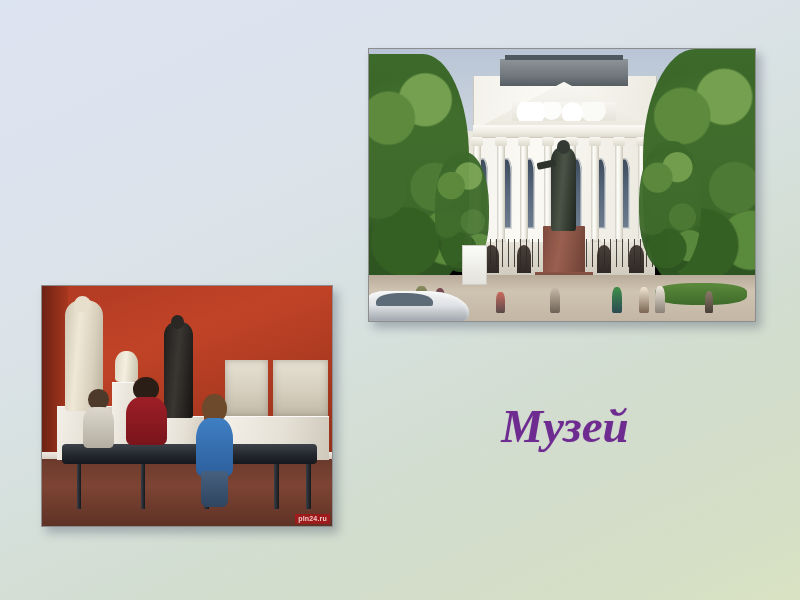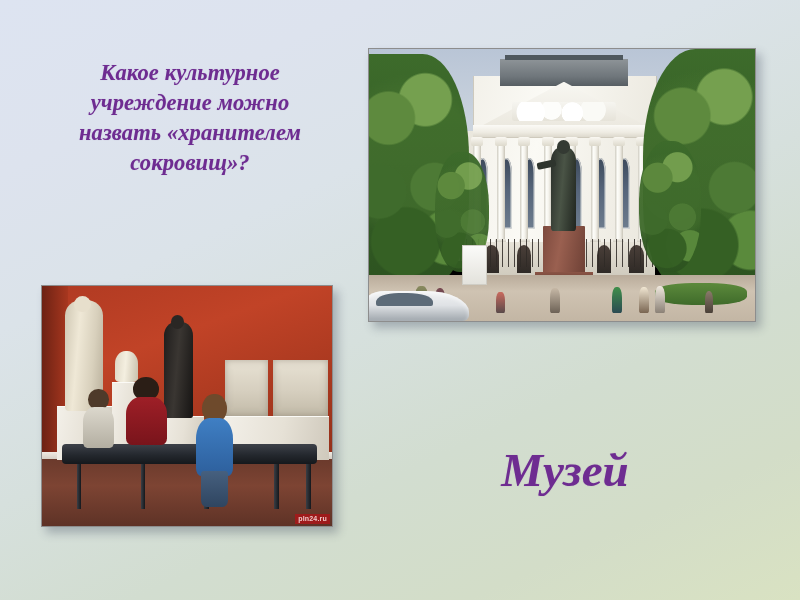--- a/index.html
+++ b/index.html
@@ -54,21 +54,20 @@
     top: 398px;
     width: 330px;
     text-align: center;
     color: #6E2C91;
     font-family: "Liberation Serif", serif;
     font-weight: bold;
     font-style: italic;
     font-size: 47px;
     line-height: 56px;
     text-shadow: 0 0 1px rgba(110,44,145,.3);
-    margin-top: 44px;
   }
 
   
   .photo {
     position: absolute;
     overflow: hidden;
     border: 1px solid #8d8d8d;
     box-shadow: 5px 6px 9px rgba(60,70,90,.33);
     background: #000;
   }
@@ -308,24 +307,20 @@
     letter-spacing: .2px;
     padding: 1px 3px;
     line-height: 8px;
   }
 </style>
 </head>
 <body>
 
 <div id="slide">
 
-  <div id="question">Какое культурное
-учреждение можно
-назвать «хранителем
-сокровищ»?</div>
 
   <div class="photo" id="photo-museum-exterior">
     <div class="ph-scene">
       <div class="sky"></div>
 
       <div class="bld-main"></div>
       <div class="bld-attic"></div>
       <div class="wing-l"></div>
       <div class="wing-r"></div>
       <div class="pediment"></div>

